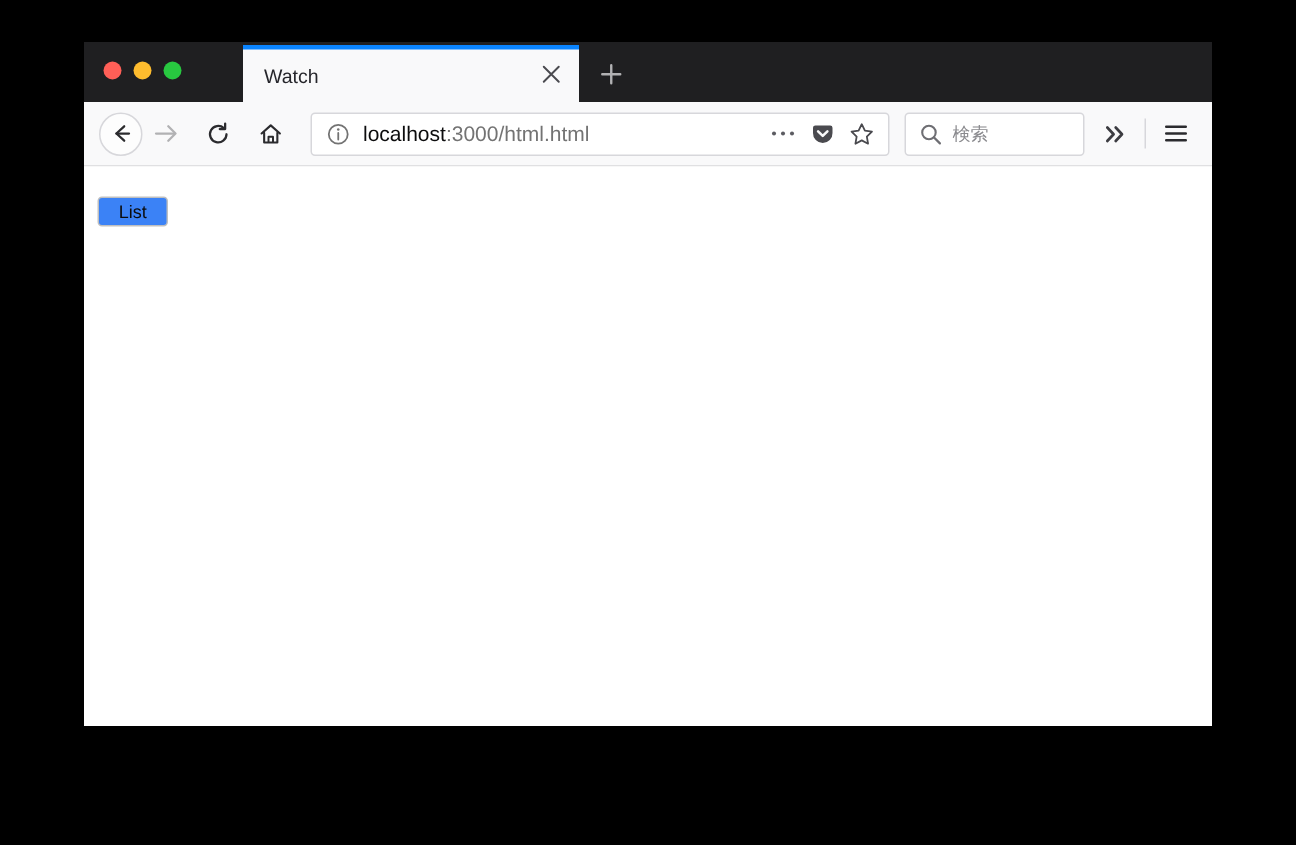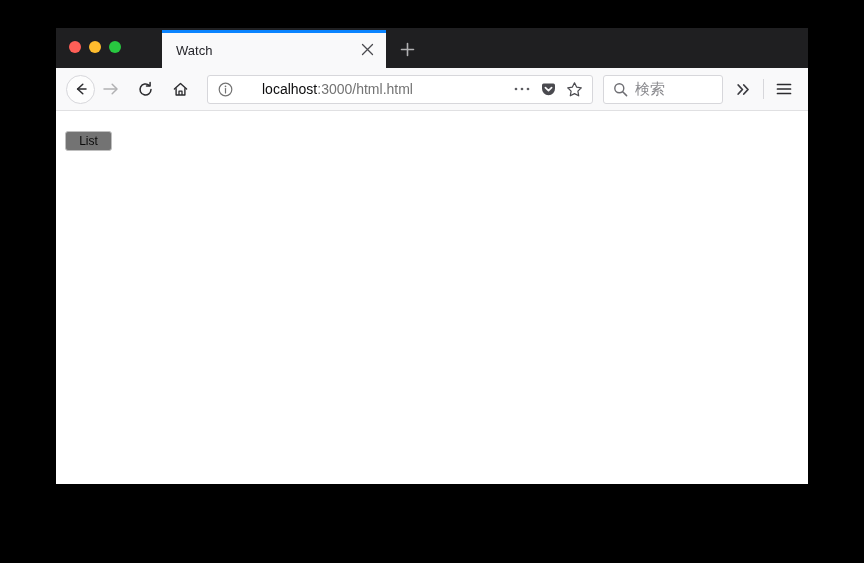--- a/index.html
+++ b/index.html
@@ -172,21 +172,21 @@
   .identity-icon svg { display: block; }
   .url-text {
     flex: 1 1 auto;
     font-size: 14px;
     color: #737373;
     white-space: nowrap;
     overflow: hidden;
     text-overflow: ellipsis;
     min-width: 0;
   }
-  .url-host { color: #0c0c0d; margin-left: 20px; }
+  .url-host { color: #0c0c0d; }
 
   .urlbar-actions {
     flex: 0 0 auto;
     display: flex;
     align-items: center;
     gap: 2px;
   }
   .url-action {
     width: 24px;
     height: 24px;
@@ -217,21 +217,21 @@
     width: 16px;
     height: 16px;
     display: flex;
     align-items: center;
     justify-content: center;
     color: #6e6e73;
     margin-right: 7px;
   }
   .search-icon svg { display: block; }
   .search-placeholder {
-    font-size: 15px;
+    font-size: 12px;
     color: #8a8a8e;
     white-space: nowrap;
     overflow: hidden;
   }
 
   .toolbar-tail {
     flex: 0 0 auto;
     display: flex;
     align-items: center;
     margin-left: 6px;
@@ -267,21 +267,21 @@
     background: #ffffff;
     position: relative;
     overflow: hidden;
   }
   .list-button {
     position: absolute;
     left: 9px;
     top: 20px;
     min-width: 47px;
     height: 20px;
-    background: #737373;
+    background: #3b82f6;
     border: 1px solid #bfbfbf;
     border-radius: 3px;
     font-family: "Liberation Sans", sans-serif;
     font-size: 12px;
     color: #0b0b0b;
     display: flex;
     align-items: center;
     justify-content: center;
     padding: 0 9px;
     box-sizing: border-box;

